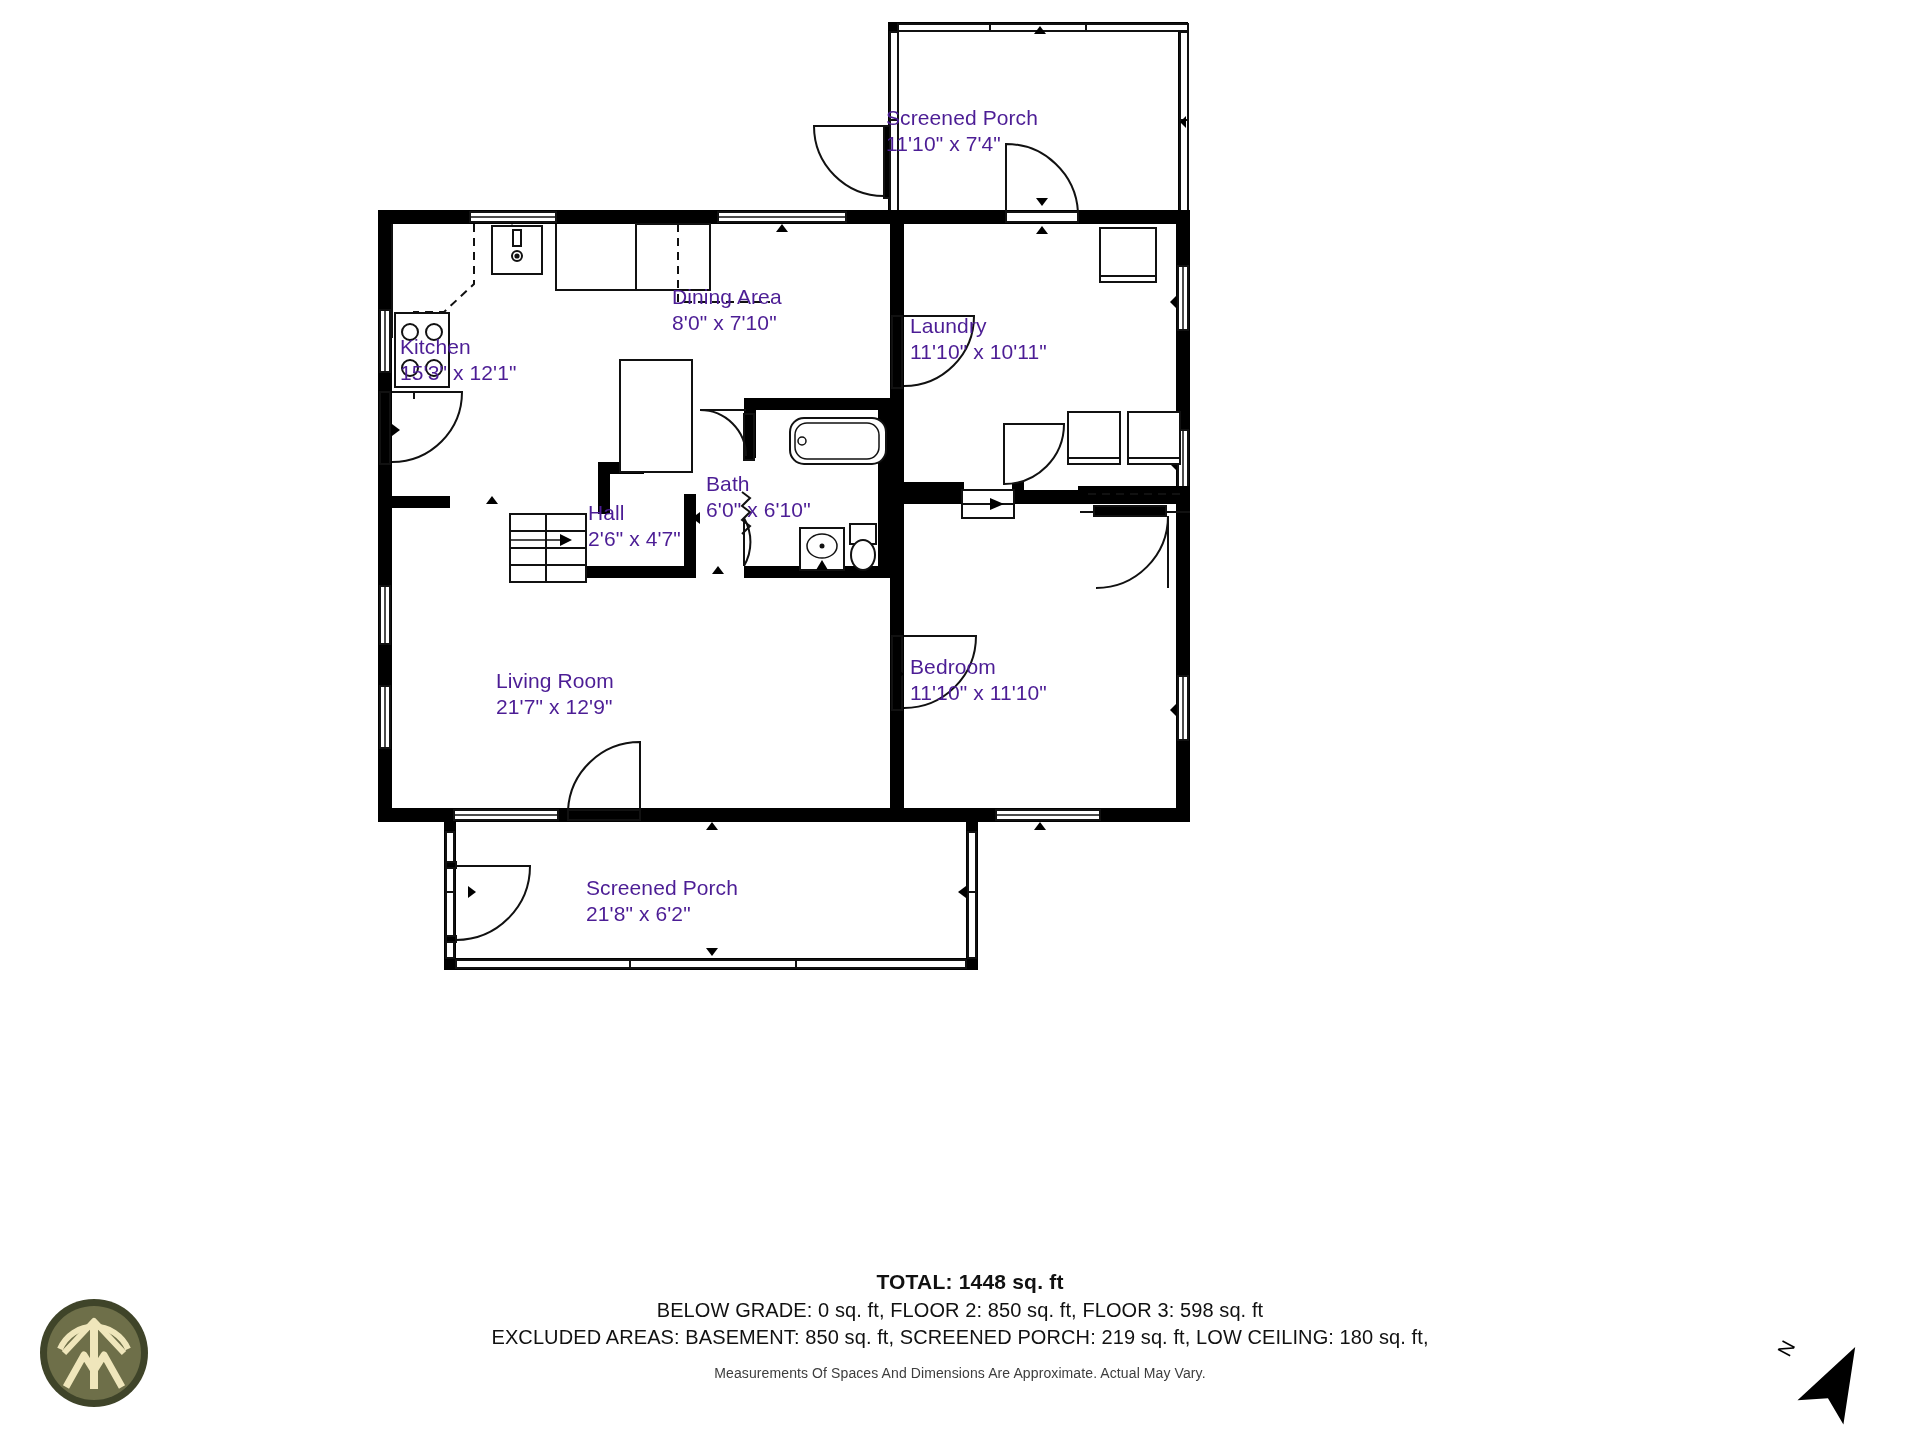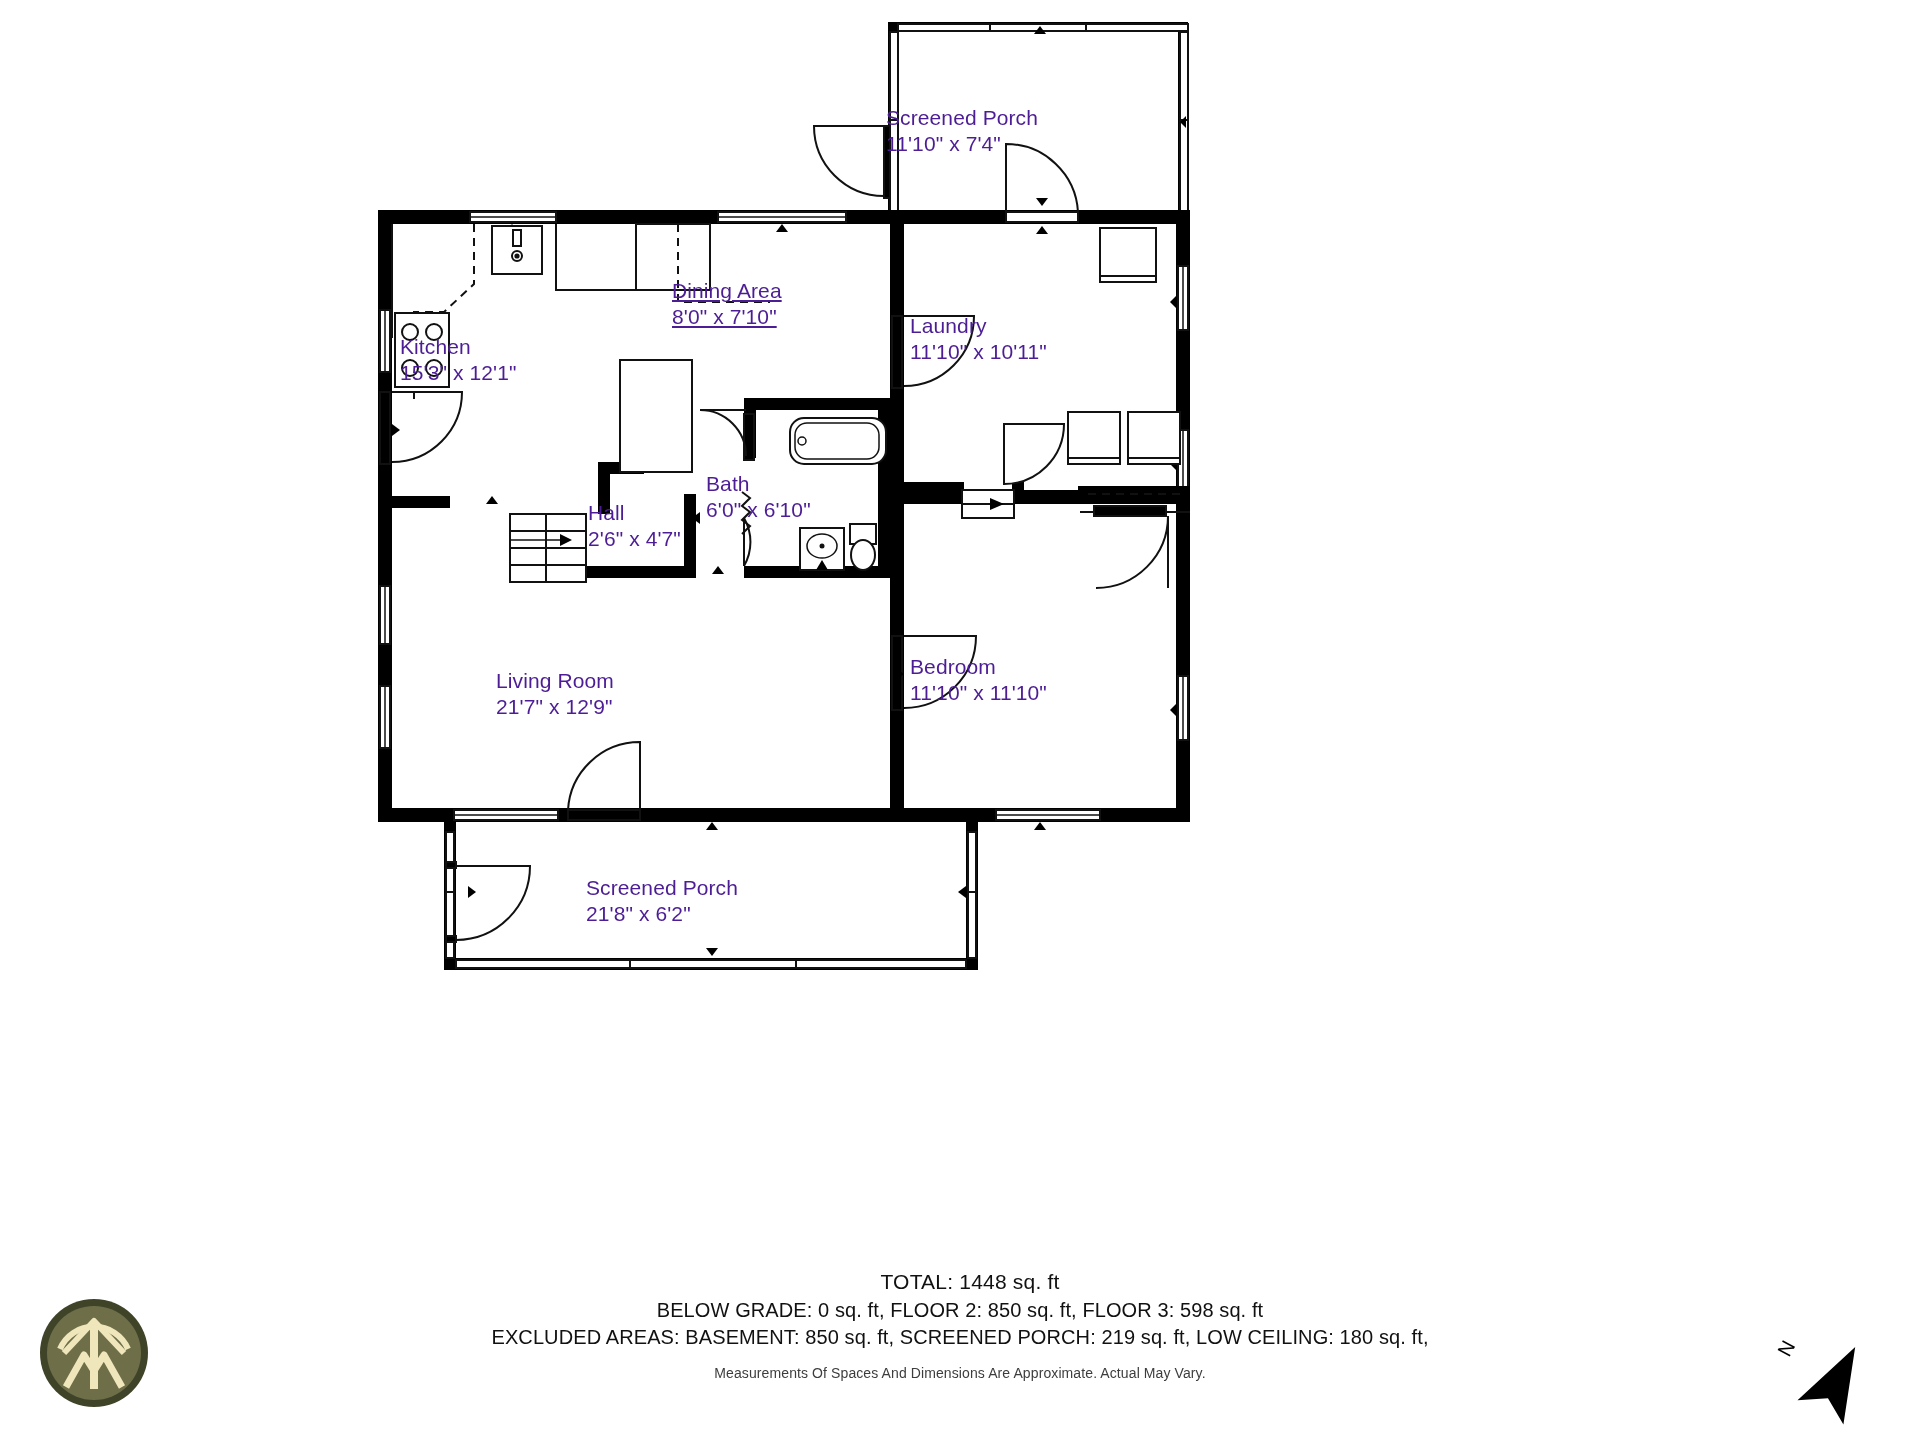--- a/index.html
+++ b/index.html
@@ -28,21 +28,21 @@
   .room-label .rname { font-size: 21px; letter-spacing: 0.1px; }
   .room-label .rdim  { font-size: 21px; letter-spacing: 0.1px; }
 
   #footer {
     position: absolute;
     left: 0; right: 0; top: 1270px;
     text-align: center;
     color: #111;
   }
   #footer .total {
-    font-size: 21px; font-weight: normal; letter-spacing: 0.2px;
+    font-size: 21px; font-weight: bold; letter-spacing: 0.2px;
     margin-bottom: 3px;
     padding-left: 20px;
   }
   #footer .line { font-size: 20px; letter-spacing: 0.1px; line-height: 1.35; }
   #footer .disclaimer {
     font-size: 14px; color: #3d3d3d; margin-top: 14px; letter-spacing: 0.1px;
   }
 
   #logo {
     position: absolute; left: 38px; top: 1297px;
@@ -331,21 +331,21 @@
   <div class="room-label" style="left:886px; top:105px; width:320px;">
     <div class="rname">Screened Porch</div>
     <div class="rdim">11'10" x 7'4"</div>
   </div>
 
   <div class="room-label" style="left:400px; top:334px; width:260px;">
     <div class="rname">Kitchen</div>
     <div class="rdim">15'3" x 12'1"</div>
   </div>
 
-  <div class="room-label" style="left:672px; top:278px; width:260px;text-decoration:underline;">
+  <div class="room-label" style="left:672px; top:284px; width:260px;">
     <div class="rname">Dining Area</div>
     <div class="rdim">8'0" x 7'10"</div>
   </div>
 
   <div class="room-label" style="left:910px; top:313px; width:260px;">
     <div class="rname">Laundry</div>
     <div class="rdim">11'10" x 10'11"</div>
   </div>
 
   <div class="room-label" style="left:706px; top:471px; width:260px;">

